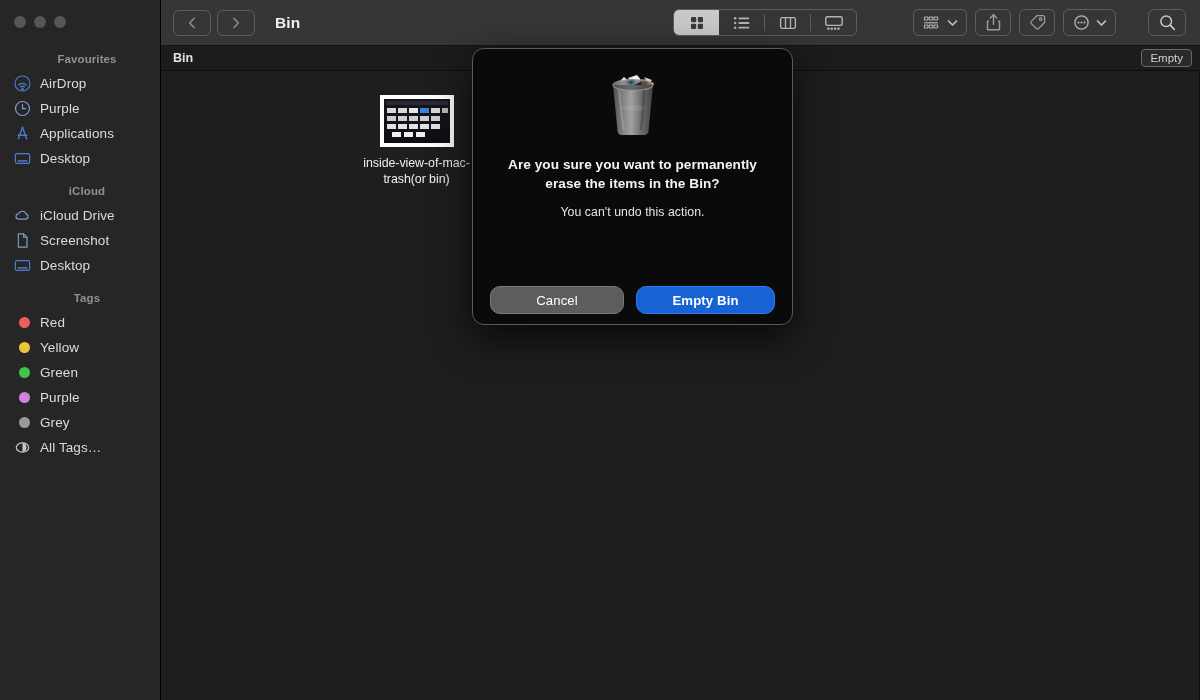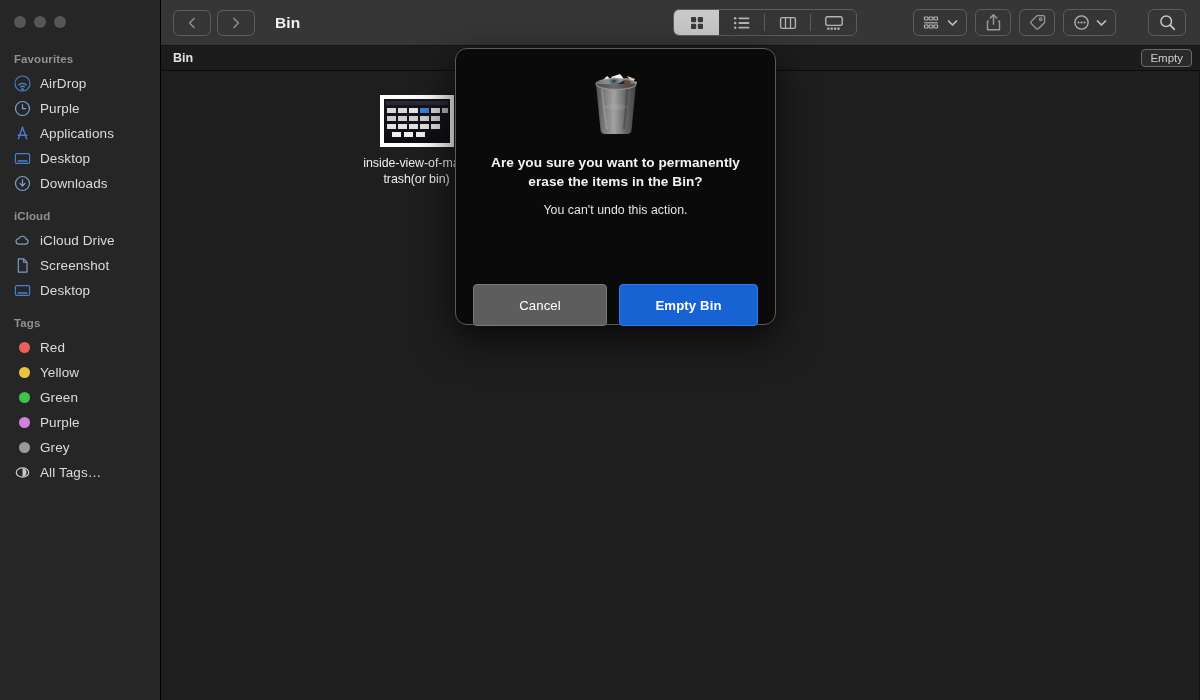--- a/index.html
+++ b/index.html
@@ -44,20 +44,21 @@
     border-radius: 50%;
     background: #565656;
   }
 
   .sb-section-title {
     font-size: 11.5px;
     font-weight: bold;
     color: #919191;
     padding: 0 0 6px 14px;
     letter-spacing: 0.1px;
+    text-align: center;
   }
   .sb-group { margin-bottom: 14px; }
   #fav-group { margin-top: 7px; }
 
   .sb-item {
     display: flex;
     align-items: center;
     height: 25px;
     padding-left: 14px;
     gap: 9px;
@@ -267,21 +268,21 @@
   }
 
   
   #dialog-layer {
     position: absolute;
     inset: 0;
     pointer-events: none;
   }
   #dialog {
     position: absolute;
-    left: 294px;
+    left: 311px;
     top: 48px;
     width: 321px;
     height: 277px;
     background: #0a0a0a;
     border: 1px solid #5a5a5a;
     border-radius: 12px;
     pointer-events: auto;
     display: flex;
     flex-direction: column;
     align-items: center;
@@ -310,22 +311,22 @@
     text-align: center;
     margin-top: 12px;
     letter-spacing: 0.05px;
   }
   #dialog-buttons {
     display: flex;
     gap: 12px;
     margin-top: 23px;
   }
   .dlg-btn {
-    height: 42px;
-    border-radius: 4px;
+    height: 28px;
+    border-radius: 10px;
     font-size: 13.2px;
     display: flex;
     align-items: center;
     justify-content: center;
     cursor: default;
     font-family: "Liberation Sans", sans-serif;
     letter-spacing: 0.1px;
     margin-top: 44px;
   }
   #cancel-btn {
@@ -398,29 +399,20 @@
       <div class="sb-item">
         <span class="sb-icon">
           <svg width="17" height="17" viewBox="0 0 17 17">
               <rect x="1.4" y="3.6" width="14.2" height="9.8" rx="1.6" fill="none" stroke="#4a7fd0" stroke-width="1.2"></rect>
               <rect x="3.6" y="10.2" width="9.8" height="1.5" fill="#4a7fd0"></rect>
             </svg>
         </span>
         <span class="sb-item-label">Desktop</span>
       </div>
 
-      <div class="sb-item">
-        <span class="sb-icon">
-          <svg width="17" height="17" viewBox="0 0 17 17">
-              <circle cx="8.5" cy="8.5" r="7" fill="none" stroke="#7c9ed0" stroke-width="1.2"></circle>
-              <path d="M8.5 4.6v6.2M5.9 8.4l2.6 2.6 2.6-2.6" fill="none" stroke="#7c9ed0" stroke-width="1.2" stroke-linecap="round" stroke-linejoin="round"></path>
-            </svg>
-        </span>
-        <span class="sb-item-label">Downloads</span>
-      </div>
     </div>
 
     <div class="sb-group">
       <div class="sb-section-title">iCloud</div>
 
       <div class="sb-item">
         <span class="sb-icon">
           <svg width="17" height="17" viewBox="0 0 17 17">
               <path d="M4.4 12.1a2.7 2.7 0 0 1 .35-5.38 3.9 3.9 0 0 1 7.4.45 2.5 2.5 0 0 1-.55 4.93z" fill="none" stroke="#7c9ed0" stroke-width="1.15"></path>
             </svg>

